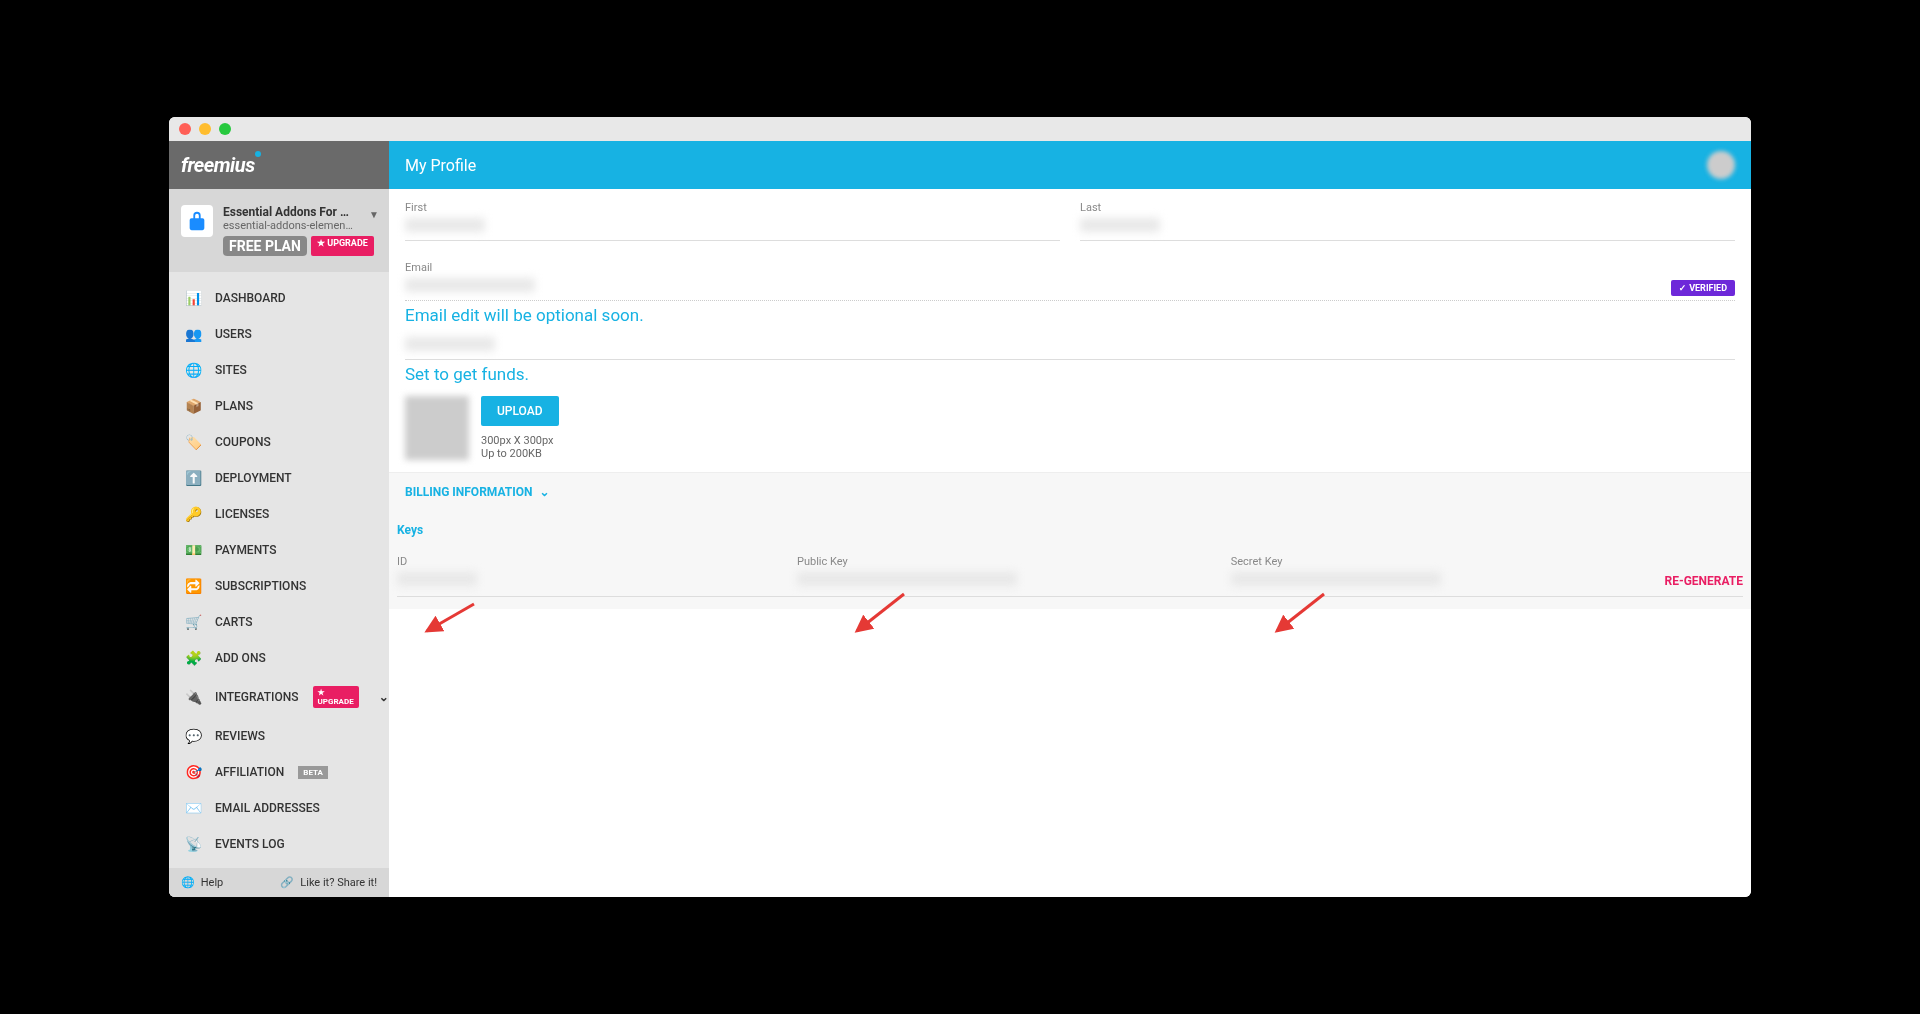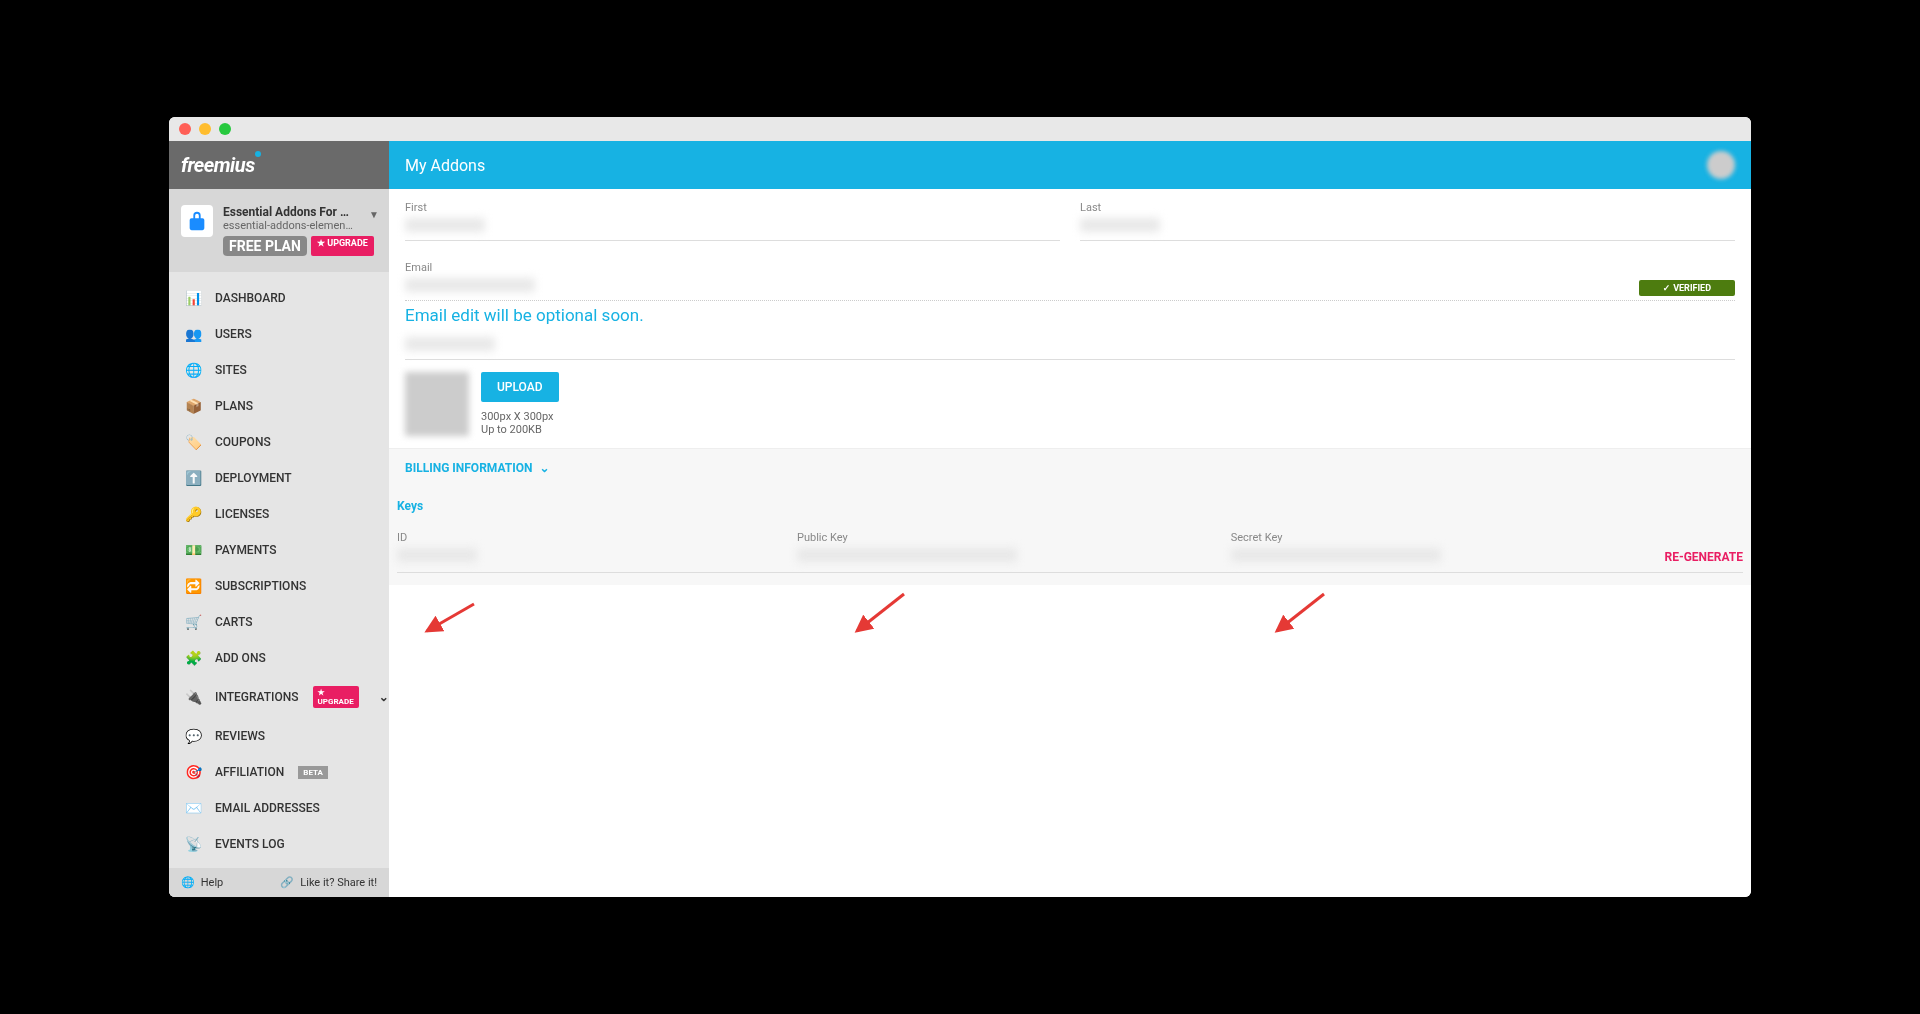--- a/index.html
+++ b/index.html
@@ -40,21 +40,21 @@
 .header-title { font-size: 16px; font-weight: 400; }
 .header-avatar { margin-left: auto; width: 28px; height: 28px; border-radius: 50%; background: #ccc; filter: blur(2px); }
 .content { flex: 1; overflow-y: auto; position: relative; }
 .form-section { padding: 12px 16px 0; }
 .form-row { display: flex; gap: 20px; margin-bottom: 8px; }
 .field { flex: 1; border-bottom: 1px solid #ddd; padding-bottom: 4px; position: relative; }
 .field-label { font-size: 11px; color: #888; margin-bottom: 4px; }
 .field-value { font-size: 13px; color: #333; min-height: 18px; }
 .blur { filter: blur(4px); background: #e8e8e8; color: transparent; display: inline-block; min-width: 80px; min-height: 14px; border-radius: 2px; }
 .field-hint { font-size: 17px; color: #17b2e3; margin-top: 4px; }
-.verified-badge { position: absolute; right: 0; bottom: 4px; background: #4d7c0f; color: #fff; font-size: 9px; font-weight: 700; padding: 3px 24px; border-radius: 2px; display: flex; align-items: center; gap: 3px; }
+.verified-badge { position: absolute; right: 0; bottom: 4px; background: #6d28d9; color: #fff; font-size: 9px; font-weight: 700; padding: 3px 8px; border-radius: 2px; display: flex; align-items: center; gap: 3px; }
 .verified-badge::before { content: '✓'; }
 .upload-row { display: flex; align-items: center; gap: 12px; padding: 12px 16px; }
 .avatar-preview { width: 64px; height: 64px; background: #ccc; filter: blur(3px); }
 .upload-btn { background: #17b2e3; color: #fff; border: none; padding: 8px 16px; font-size: 12px; font-weight: 500; cursor: pointer; border-radius: 2px; }
 .upload-hint { font-size: 11px; color: #666; }
 .billing-header { padding: 12px 16px; font-size: 12px; font-weight: 700; color: #17b2e3; cursor: pointer; background: #f7f7f7; border-top: 1px solid #eee; }
 .billing-header .chev { color: #17b2e3; margin-left: 4px; }
 .keys-section { padding: 12px 8px; background: #f7f7f7; }
 .keys-title { font-size: 12px; font-weight: 700; color: #17b2e3; margin-bottom: 18px; }
 .keys-row { display: flex; gap: 20px; align-items: flex-end; border-bottom: 1px solid #ddd; padding-bottom: 6px; }
@@ -171,21 +171,21 @@
           </div>
         <div class="share">
             <span>🔗</span>
             <span>Like it? Share it!</span>
           </div>
       </div>
     </aside>
 
     <main class="main">
       <div class="header">
-        <div class="header-title">My Addons</div>
+        <div class="header-title">My Profile</div>
         <div class="header-avatar"></div>
       </div>
       <div class="content">
         <div class="form-section">
           <div class="form-row">
             <div class="field">
               <div class="field-label">First</div>
               <div class="field-value"><span class="blur" style="width:40px;"></span></div>
             </div>
             <div class="field">
@@ -201,20 +201,21 @@
             <div class="field-value"><span class="blur" style="width:130px;"></span></div>
             <span class="verified-badge">VERIFIED</span>
           </div>
           <div class="field-hint">Email edit will be optional soon.</div>
         </div>
 
         <div class="form-section">
           <div class="field">
             <div class="field-value"><span class="blur" style="width:90px;"></span></div>
           </div>
+          <div class="field-hint">Set to get funds.</div>
         </div>
 
         <div class="upload-row">
           <div class="avatar-preview"></div>
           <div>
             <button class="upload-btn">UPLOAD</button>
             <div class="upload-hint" style="margin-top:8px;">300px X 300px</div>
             <div class="upload-hint">Up to 200KB</div>
           </div>
         </div>

